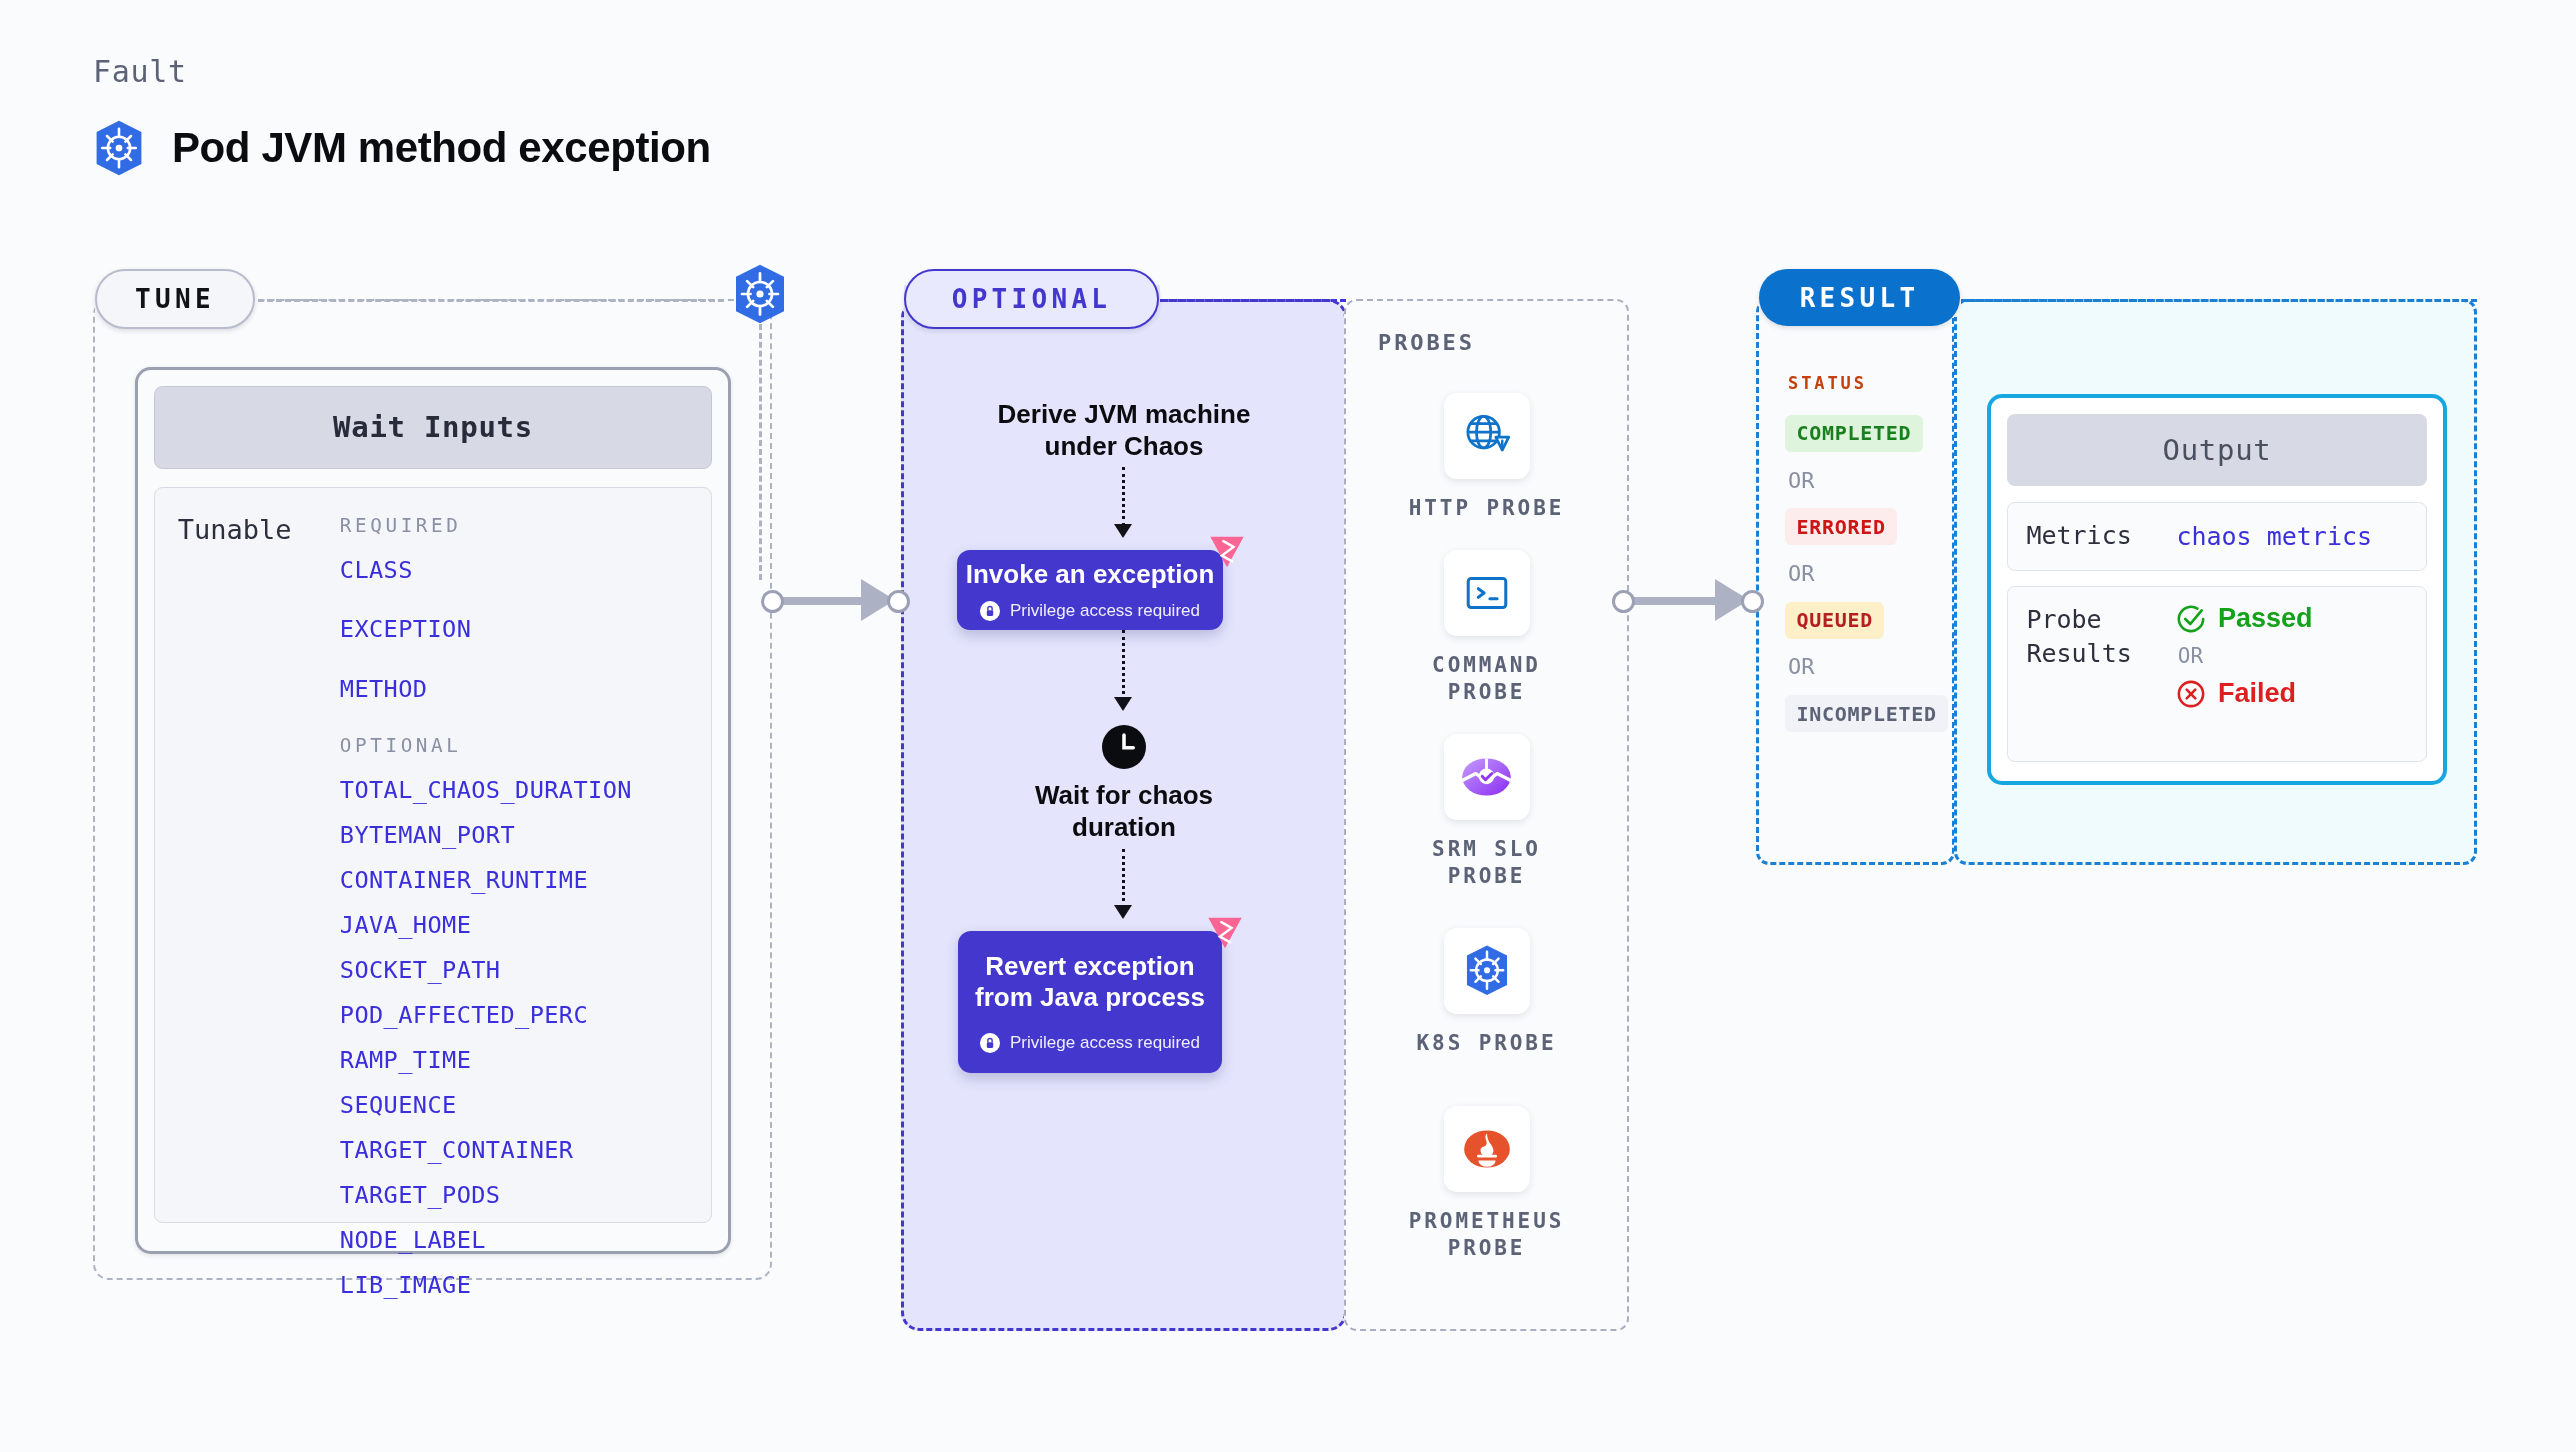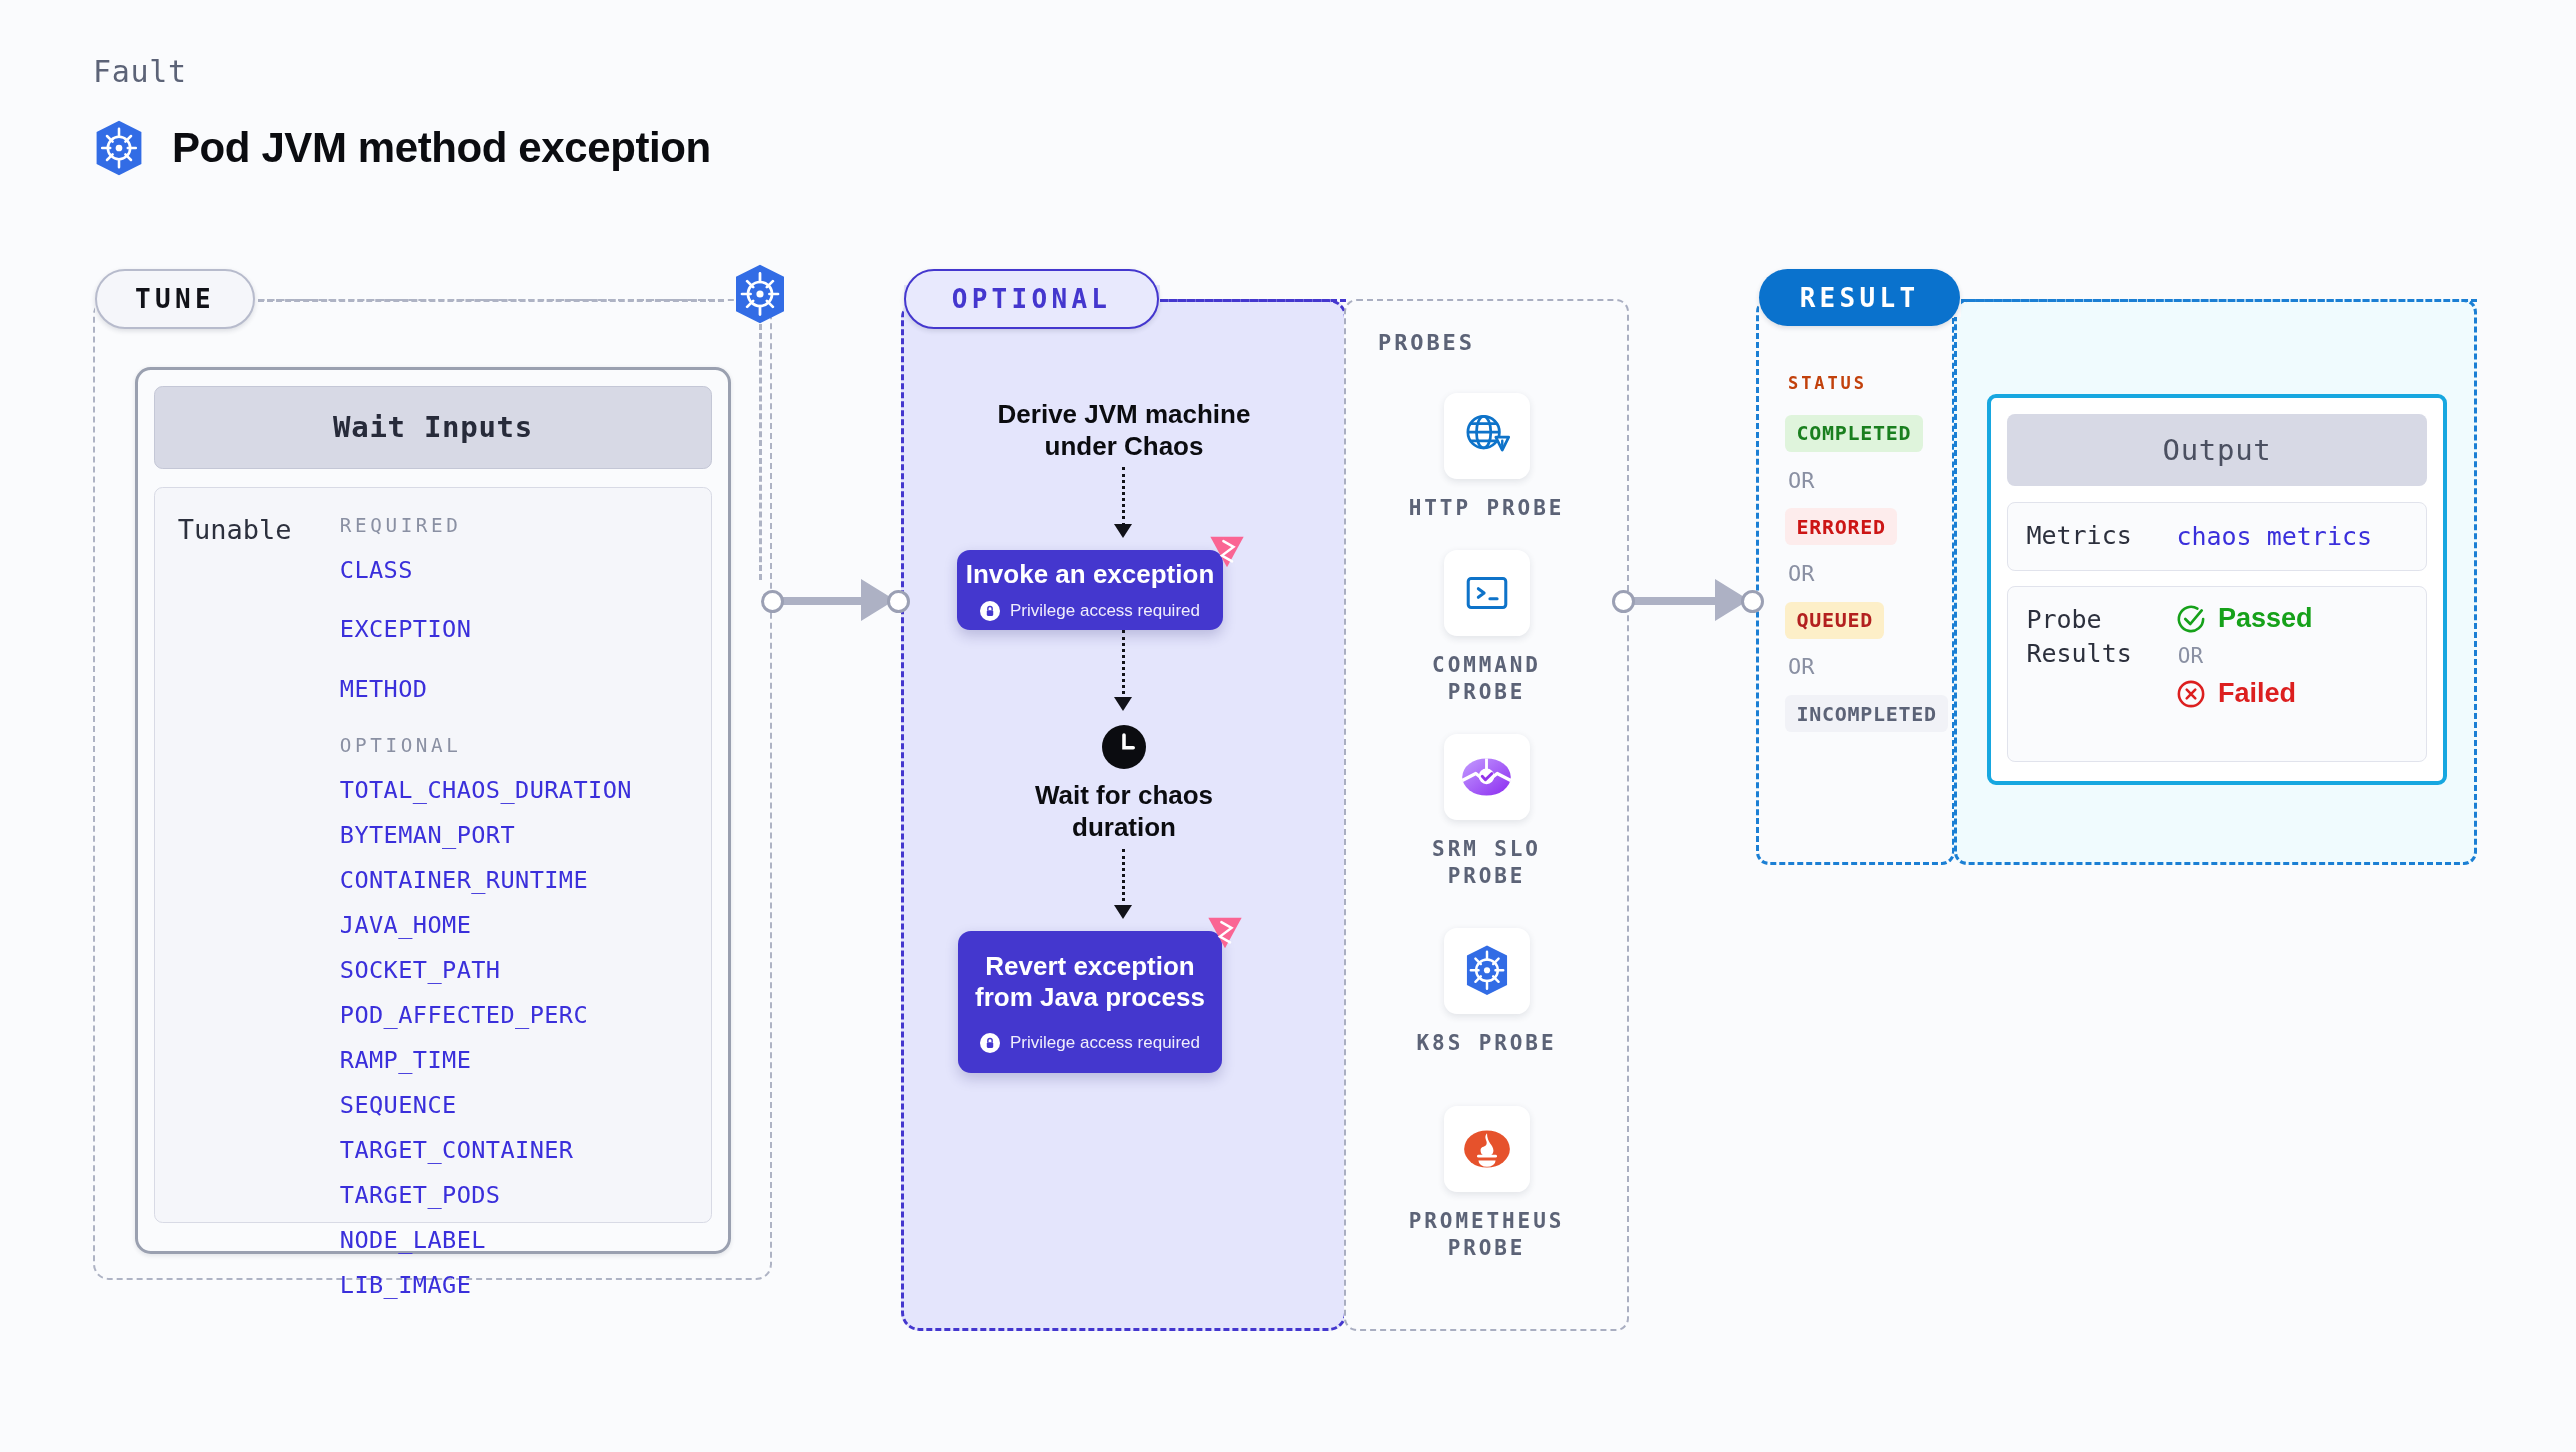--- a/index.html
+++ b/index.html
@@ -180,21 +180,21 @@
     font-size: 22px; color: #8a90a3; margin: 15.8px 0 15.8px 2.9px;
   }
   .or-text-sm {
     font-family: "DejaVu Sans Mono", monospace;
     font-size: 21px; color: #8a90a3; margin: 10px 0 10px 1.4px;
   }
 
   
   .out-card {
     position: absolute; left: 1987px; top: 394px; width: 460px; height: 391px;
-    background: #ffffff; border: 4.3px solid #17a7e0; border-radius: 9px;
+    background: #ffffff; border: 4.3px solid #17a7e0; border-radius: 15px;
     padding: 15.8px;
   }
   .out-header {
     height: 72px; background: #d7d9e5; border-radius: 7.9px;
     display: flex; align-items: center; justify-content: center;
     font-family: "DejaVu Sans Mono", monospace; font-size: 29px; color: #4b5061; letter-spacing: 0.7px;
   }
   .out-block {
     margin-top: 15.8px; background: #fafbfd; border: 1.4px solid #e1e3ec; border-radius: 7.9px;
     display: flex; padding: 15.8px 18.6px;

